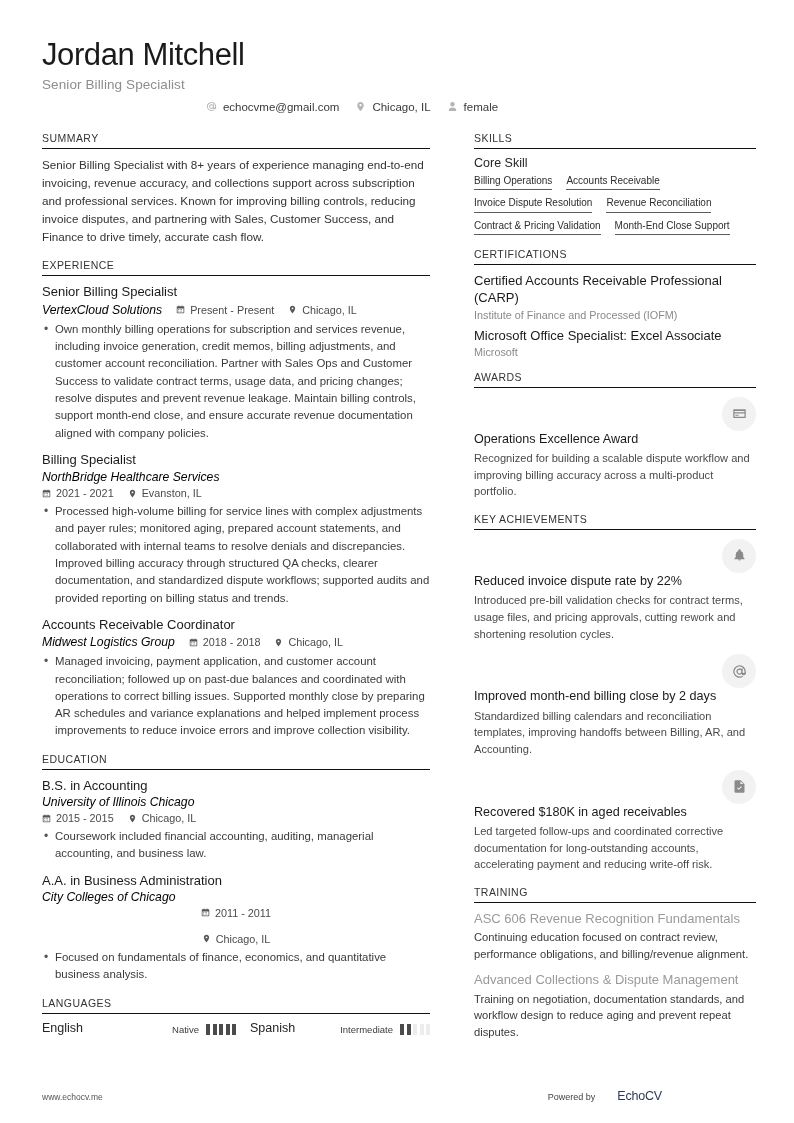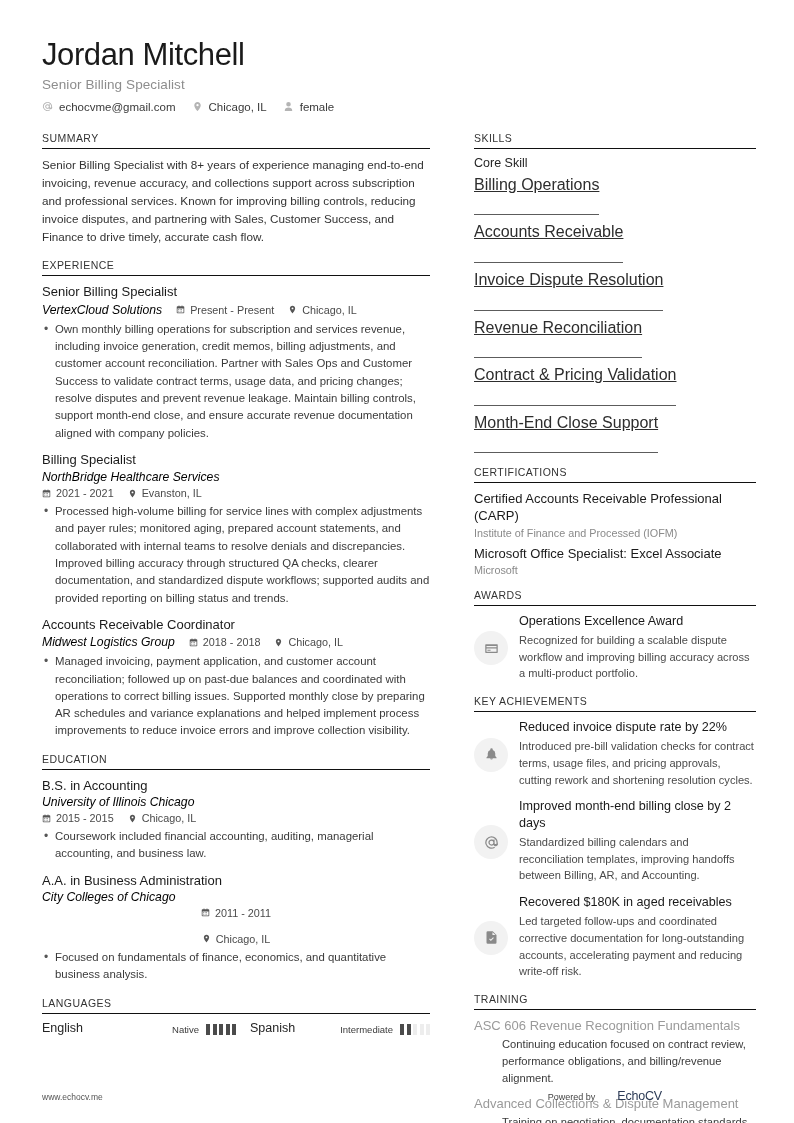--- a/index.html
+++ b/index.html
@@ -8,21 +8,21 @@
     background: #ffffff;
     font-family: "Liberation Sans", "DejaVu Sans", sans-serif;
     color: #1c1c1c;
     -webkit-font-smoothing: antialiased;
   }
   .page { position: relative; width: 702px; height: 1123px; padding: 38px 40px 0 42px; }
 
   
   .name { font-size: 31px; font-weight: 400; letter-spacing: -0.4px; color: #1a1a1a; line-height: 1.12; }
   .headline { font-size: 13.5px; color: #8d8d8d; font-weight: 400; margin-top: 4px; letter-spacing: 0.1px; }
-  .contact-row { display: flex; align-items: center; gap: 16px; margin-top: 9px; }
+  .contact-row { display: flex; align-items: center; gap: 16px; margin-top: 9px; justify-content: center; }
   .contact-item { display: flex; align-items: center; gap: 6px; font-size: 11.5px; color: #3a3a3a; }
   .c-ico { width: 11px; height: 11px; flex: 0 0 11px; display: block; fill: #b4b4b4; }
 
   
   .cols { display: flex; margin-top: 19px; align-items: flex-start; }
   .col-left { width: 388px; flex: 0 0 388px; }
   .col-gap { width: 44px; flex: 0 0 44px; }
   .col-right { width: 282px; flex: 0 0 282px; }
 
   .sec { margin-bottom: 13px; }
@@ -48,39 +48,39 @@
   .lang-name { font-size: 12.5px; color: #242424; }
   .lang-right { margin-left: auto; display: flex; align-items: center; gap: 7px; }
   .lang-level { font-size: 9.5px; color: #3b3b3b; }
   .dots { display: flex; gap: 2.5px; }
   .dot { width: 4px; height: 11px; background: #ededed; }
   .dot.on { background: #4b4b4b; }
 
   
   .skill-group-label { font-size: 12.5px; color: #262626; margin-bottom: 4px; }
   .tags { display: flex; flex-wrap: wrap; gap: 6px 14px; }
-  .tag { font-size: 16px; color: #2d2d2d; border-bottom: 1px solid #5c5c5c; padding-bottom: 19px; line-height: 1.35; text-decoration: underline; }
+  .tag { font-size: 10px; color: #2d2d2d; border-bottom: 1px solid #5c5c5c; padding-bottom: 2px; line-height: 1.35; }
 
   
   .cert { margin-bottom: 6px; }
   .cert-name { font-size: 13px; color: #1a1a1a; line-height: 1.32; }
   .cert-issuer { font-size: 10.8px; color: #8a8a8a; margin-top: 2px; }
 
   
-  .ach { display: flex; gap: 11px; margin-bottom: 10px; align-items: center; }
+  .ach { display: flex; margin-bottom: 10px; align-items: flex-end; flex-direction: column; }
   .ach-badge { width: 34px; height: 34px; flex: 0 0 34px; border-radius: 50%; background: #f2f2f2;
                display: flex; align-items: center; justify-content: center; margin-top: 2px; }
   .ach-badge svg { width: 15px; height: 15px; fill: #8a8a8a; display: block; }
   .ach-title { font-size: 12.6px; color: #1a1a1a; line-height: 1.3; }
   .ach-desc { font-size: 11.1px; color: #4a4a4a; line-height: 1.5; margin-top: 3px; }
 
   
   .train { margin-bottom: 8px; }
   .train-title { font-size: 13px; color: #9a9a9a; line-height: 1.35; }
-  .train-desc { font-size: 11.2px; color: #3a3a3a; line-height: 1.5; margin-top: 2px; margin-left: 28px; }
+  .train-desc { font-size: 11.2px; color: #3a3a3a; line-height: 1.5; margin-top: 2px; }
 
   
   .footer { position: absolute; left: 42px; right: 40px; bottom: 20px; display: flex; align-items: baseline; }
   .foot-url { font-size: 8.5px; color: #555; }
   .foot-right { margin-left: auto; display: flex; align-items: baseline; gap: 22px; }
   .foot-powered { font-size: 9px; color: #444; }
   .foot-brand { font-size: 12.5px; color: #2b3a55; letter-spacing: -0.2px; }
 </style>
 </head>
 <body>

